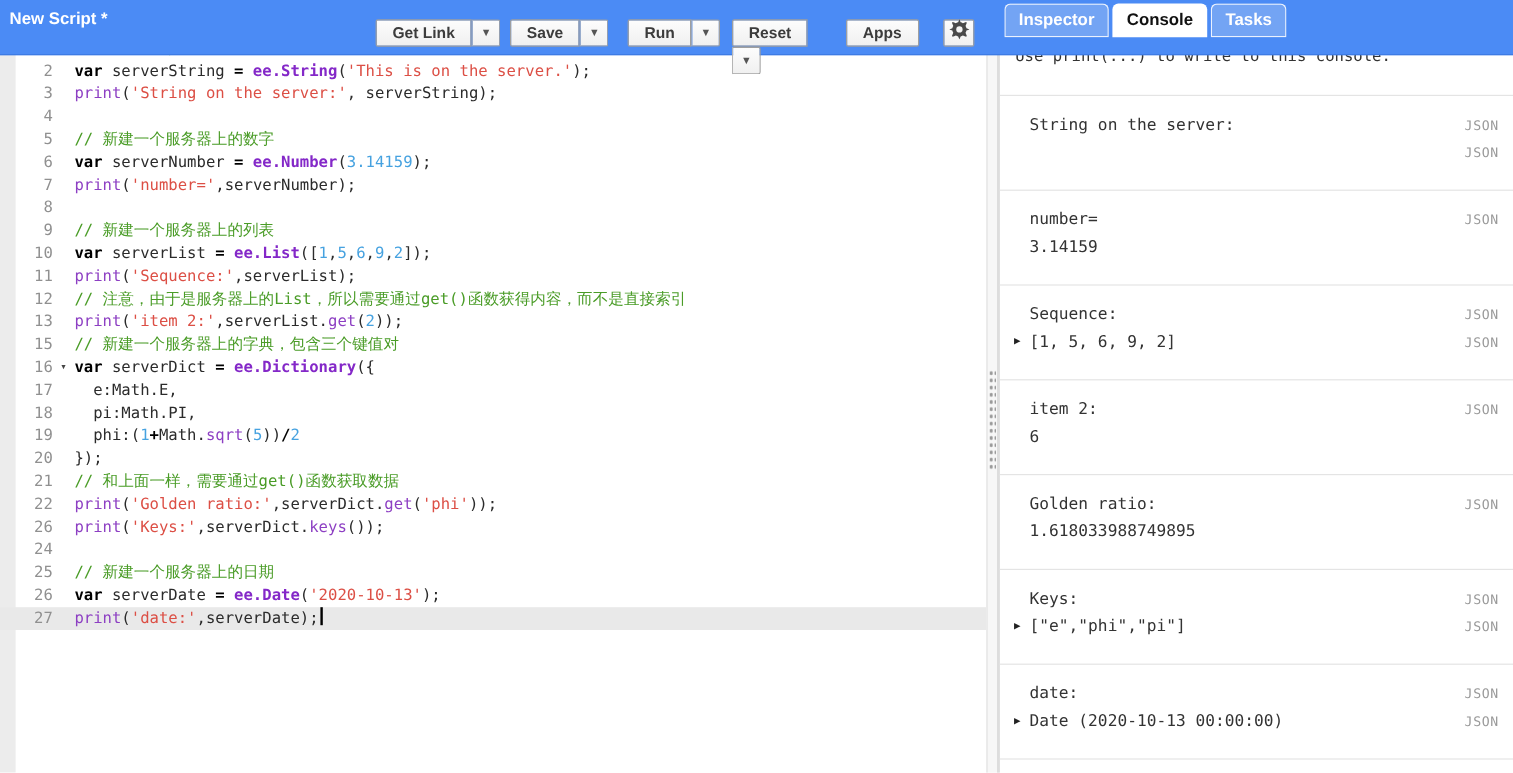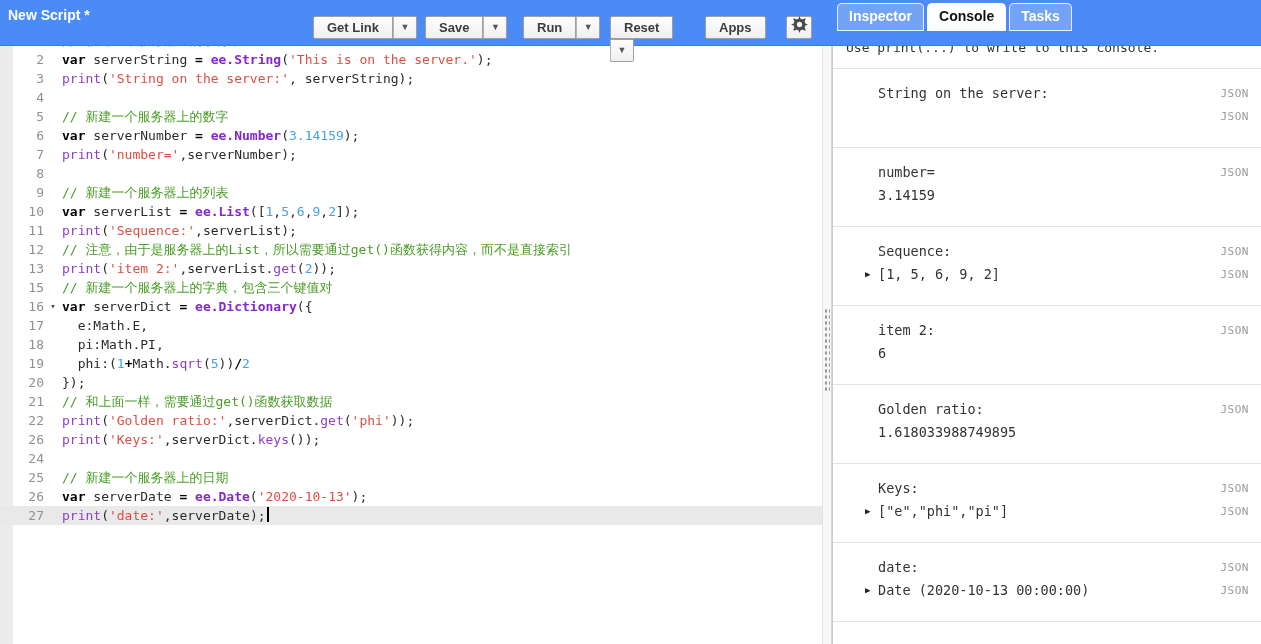--- a/index.html
+++ b/index.html
@@ -58,24 +58,24 @@
              background:#f7f7f7; border-left:1px solid #e2e2e2; border-right:1px solid #d6d6d6;
              cursor:col-resize; }
   .divider-handle { position:absolute; top:277px; left:1px; width:6px; height:84px;
                     background-image:radial-gradient(#9a9a9a 1px, transparent 1.3px);
                     background-size:4px 6px; background-position:0 0; }
 
   
   .console-panel { position:absolute; top:31px; left:832px; right:0; bottom:0;
                    background:#fff; border-left:1px solid #ccc; overflow:hidden;
                    font-family:"DejaVu Sans Mono", monospace; }
-  .console-intro { padding:9px 12px 13px 13px; font-size:13px; color:#333;
+  .console-intro { padding:9px 12px 24px 13px; font-size:13px; color:#333;
                    border-bottom:1px solid #e4e4e4; }
   .cblock { border-bottom:1px solid #e4e4e4; padding:13px 12px 19px 12px; }
-  .cline { display:flex; align-items:center; line-height:23px;margin-left:20px; }
+  .cline { display:flex; align-items:center; line-height:23px; }
   .tri { width:13px; flex:none; font-size:9px; color:#222; cursor:pointer; }
   .ctext { color:#333; font-size:13.5px; white-space:pre; }
   .json-link { margin-left:auto; color:#9a9a9a; font-size:11px; letter-spacing:.5px;
                cursor:pointer; flex:none; padding-left:8px; }
 </style>
 </head>
 <body>
 
 <div class="app">
 

